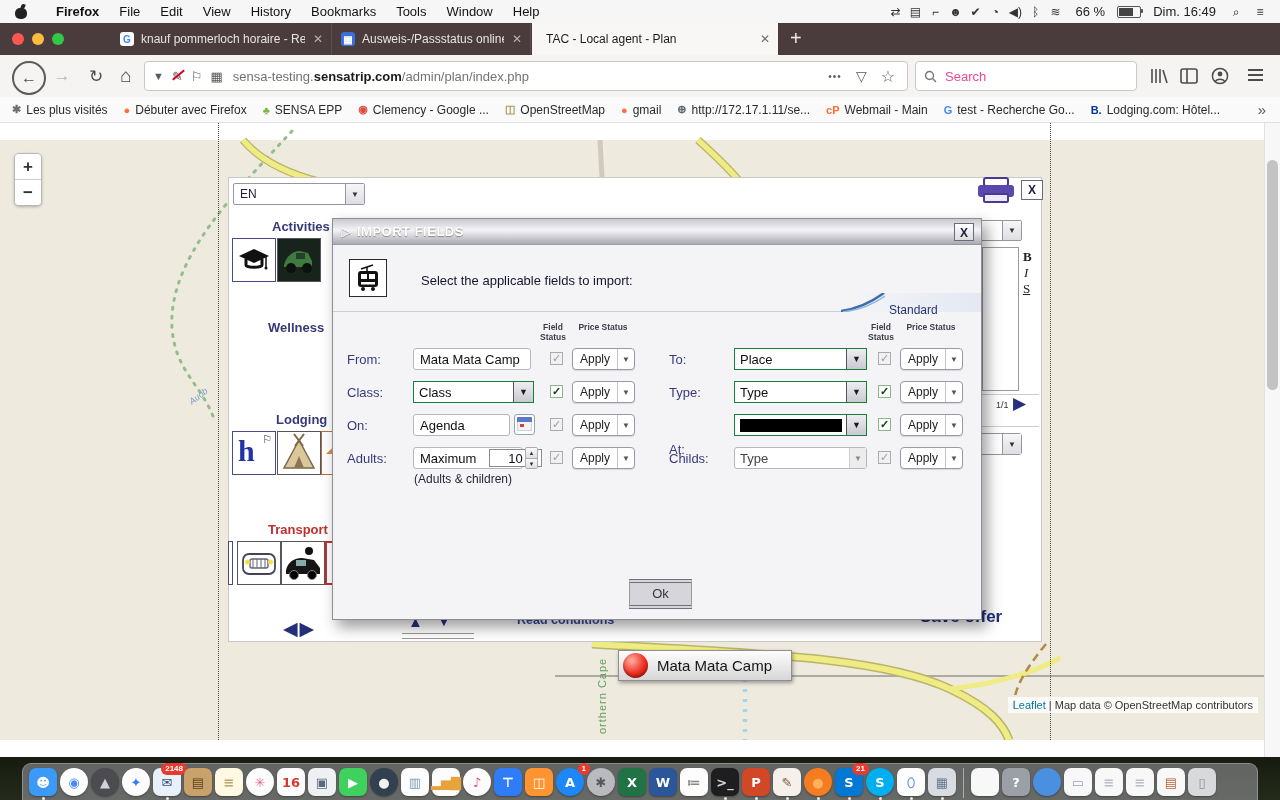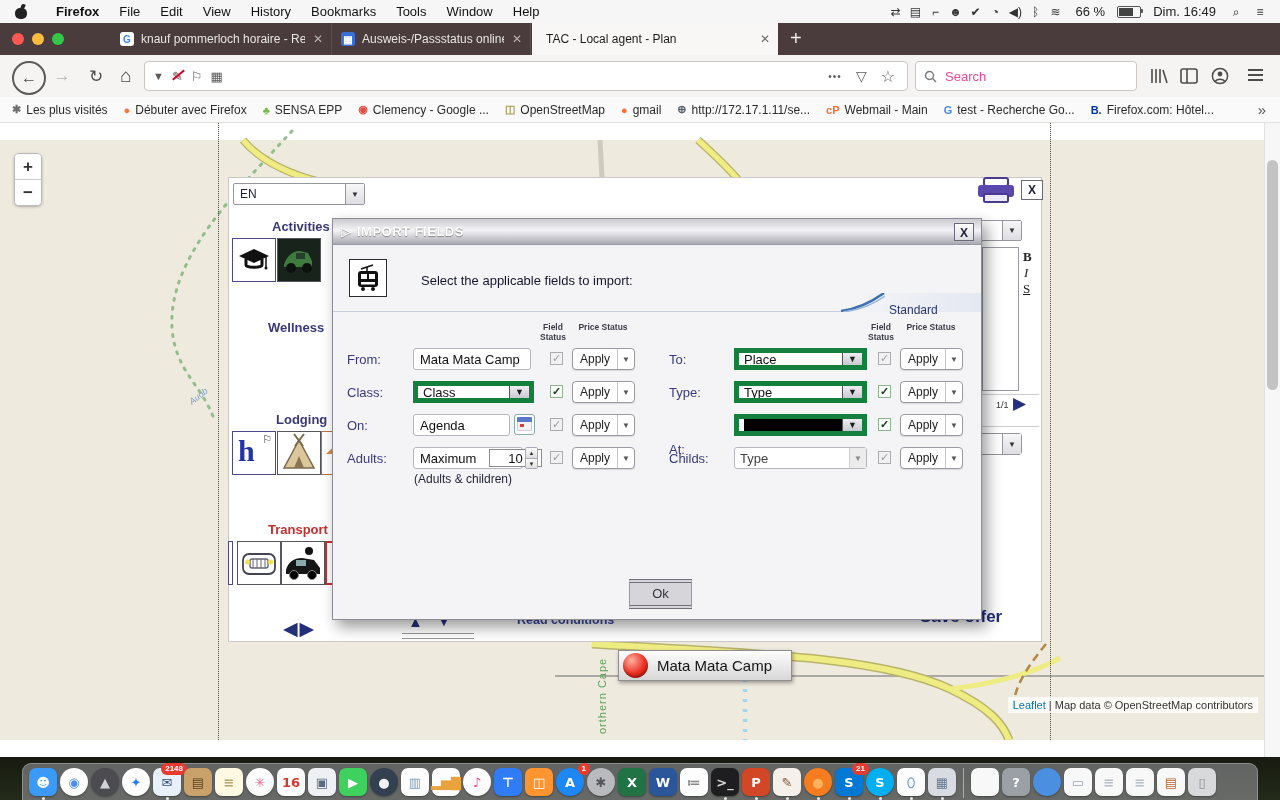--- a/index.html
+++ b/index.html
@@ -96,21 +96,21 @@
   #dlg-title{font-size:13px;font-weight:bold;color:#fff;text-shadow:0 1px 1px #888;letter-spacing:.5px;}
   #dlg-close{position:absolute;right:7px;top:4px;width:20px;height:18px;line-height:18px;background:linear-gradient(#fff,#dcdce2);box-sizing:border-box;}
   .trambox{left:16px;top:40px;width:36px;height:36px;background:#fff;border:1px solid #2a2a2a;display:flex;align-items:center;justify-content:center;}
   #dlg-subtitle{left:88px;top:54px;font-size:13px;color:#16162c;}
   #tabline{left:0;top:92px;width:516px;height:1px;background:#c7cedd;}
   #stdband{left:524px;top:74px;width:124px;height:19px;background:linear-gradient(90deg,#f4f4f7,#e3e8f2);display:flex;align-items:center;}
   #stdband .word{margin-left:32px;font-size:12px;color:#27356f;margin-top:15px;}
   .colhead{font-size:8.5px;line-height:1.2;color:#3c3c48;text-align:center;font-weight:bold;}
   .flabel{font-size:13px;color:#39397a;}
   .dinput{background:#fff;border:1px solid #b6b6bd;border-radius:3px;box-sizing:border-box;font-size:13px;color:#101010;display:flex;align-items:center;padding-left:6px;white-space:nowrap;overflow:hidden;}
-  .dselect{background:#fff;border:5px solid #15803d;box-sizing:border-box;display:flex;align-items:stretch;font-size:13px;color:#101010;}
+  .dselect{background:#fff;border:1px solid #15803d;box-sizing:border-box;display:flex;align-items:stretch;font-size:13px;color:#101010;}
   .dselect .sval{flex:1;display:flex;align-items:center;padding-left:5px;overflow:hidden;white-space:nowrap;}
   .dselect .sarr{width:19px;background:linear-gradient(#ededf1,#c9c9d1);border-left:1px solid #55555e;display:flex;align-items:center;justify-content:center;font-size:9px;color:#1c1c1c;}
   .dselect.lite{border:1px solid #b6b6bd;border-radius:3px;}
   .dselect.lite .sarr{width:16px;background:#ececec;border-left:1px solid #cfcfcf;font-size:8px;color:#8a8a8a;}
   .redact{background:#000;height:13px;}
   .cb{width:13px;height:13px;box-sizing:border-box;text-align:center;line-height:11px;font-size:11px;}
   .cb.dis{border:1px solid #ababab;background:#f1f1f1;color:#9a9aa2;}
   .cb.on{border:1px solid #8fb58f;background:#fdfffd;color:#1d3a1d;font-weight:bold;}
   .applybtn{width:63px;height:22px;background:#fff;border:1px solid #9a9aa4;border-radius:4px;box-sizing:border-box;display:flex;align-items:stretch;box-shadow:0 1px 1px rgba(0,0,0,.12);}
   .applybtn .alabel{flex:1;display:flex;align-items:center;justify-content:center;font-size:12px;color:#222;}
@@ -206,20 +206,21 @@
     <div id="backbtn" class="navbtn abs" style="left:12px;">←</div>
     <div class="navbtn abs" style="left:48px;color:#b8b4b0;">→</div>
     <div class="navbtn abs" style="left:82px;">↻</div>
     <div class="navbtn abs" style="left:112px;font-size:19px;">⌂</div>
 
     <div class="urlbox abs" style="left:144px;width:764px;">
       <span class="uicon" style="font-size:11px;">▼</span>
       <span class="uicon">✎<span class="slash-red"></span></span>
       <span class="uicon">⚐</span>
       <span class="uicon">▦</span>
+      <span class="urltext"><span>sensa-testing.</span><b>sensatrip.com</b><span>/admin/plan/index.php</span></span>
       <span class="uactions">
         <span style="font-size:10px;letter-spacing:1px;">•••</span>
         <span>▽</span>
         <span style="font-size:16px;">☆</span>
       </span>
     </div>
 
     <div class="urlbox abs" style="left:915px;width:222px;">
       <svg class="uicon" width="13" height="13" viewBox="0 0 13 13">
           <circle cx="5.5" cy="5.5" r="4" fill="none" stroke="#777" stroke-width="1.4"></circle>
@@ -295,21 +296,21 @@
           <span>Webmail - Main</span>
         </span>
 
         <span class="bm">
           <span class="bglyph" style="color: rgb(66, 133, 244);">G</span>
           <span>test - Recherche Go...</span>
         </span>
 
         <span class="bm">
           <span class="bglyph" style="color: rgb(0, 53, 160);">B.</span>
-          <span>Firefox.com: Hôtel...</span>
+          <span>Lodging.com: Hôtel...</span>
         </span>
       </span>
     <span id="bm-overflow">»</span>
   </div>
 
   <div id="content" class="abs">
 
     <svg id="mapsvg" width="1264" height="634" viewBox="0 0 1264 634">
       <rect x="0" y="17" width="1264" height="600" fill="#efeade"></rect>
       <path d="M 292,8 C 235,70 168,135 172,205 C 175,248 202,262 214,296" fill="none" stroke="#94bd8e" stroke-width="3" stroke-dasharray="2,7" stroke-linecap="round"></path>

